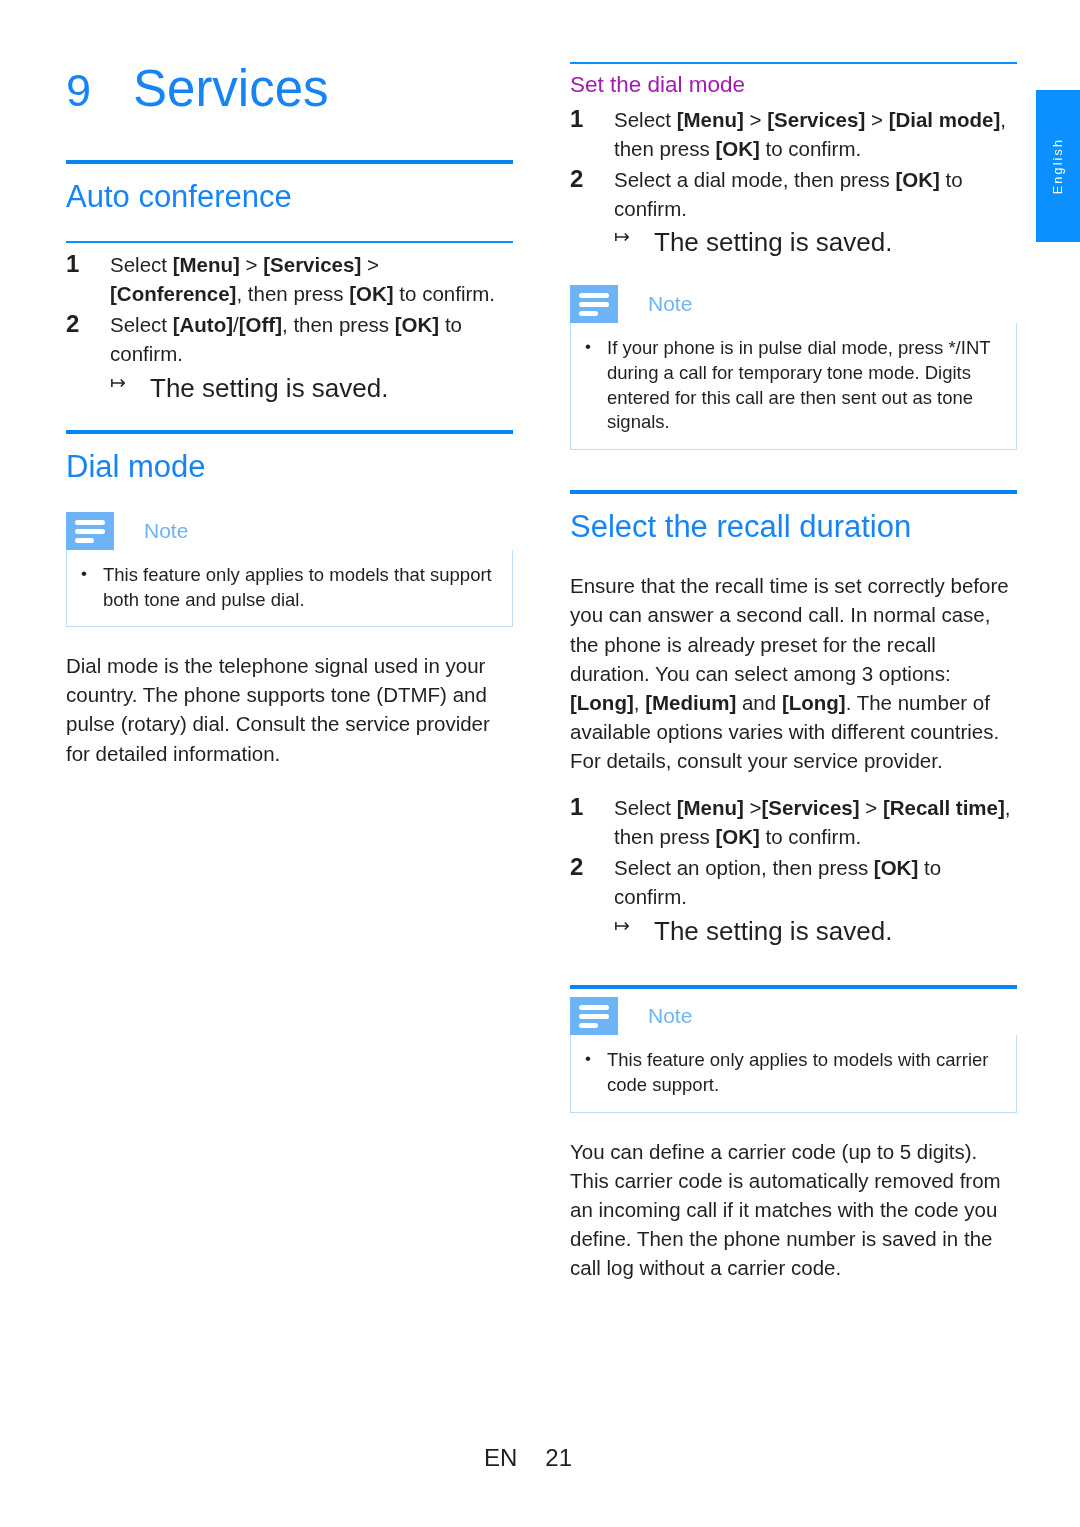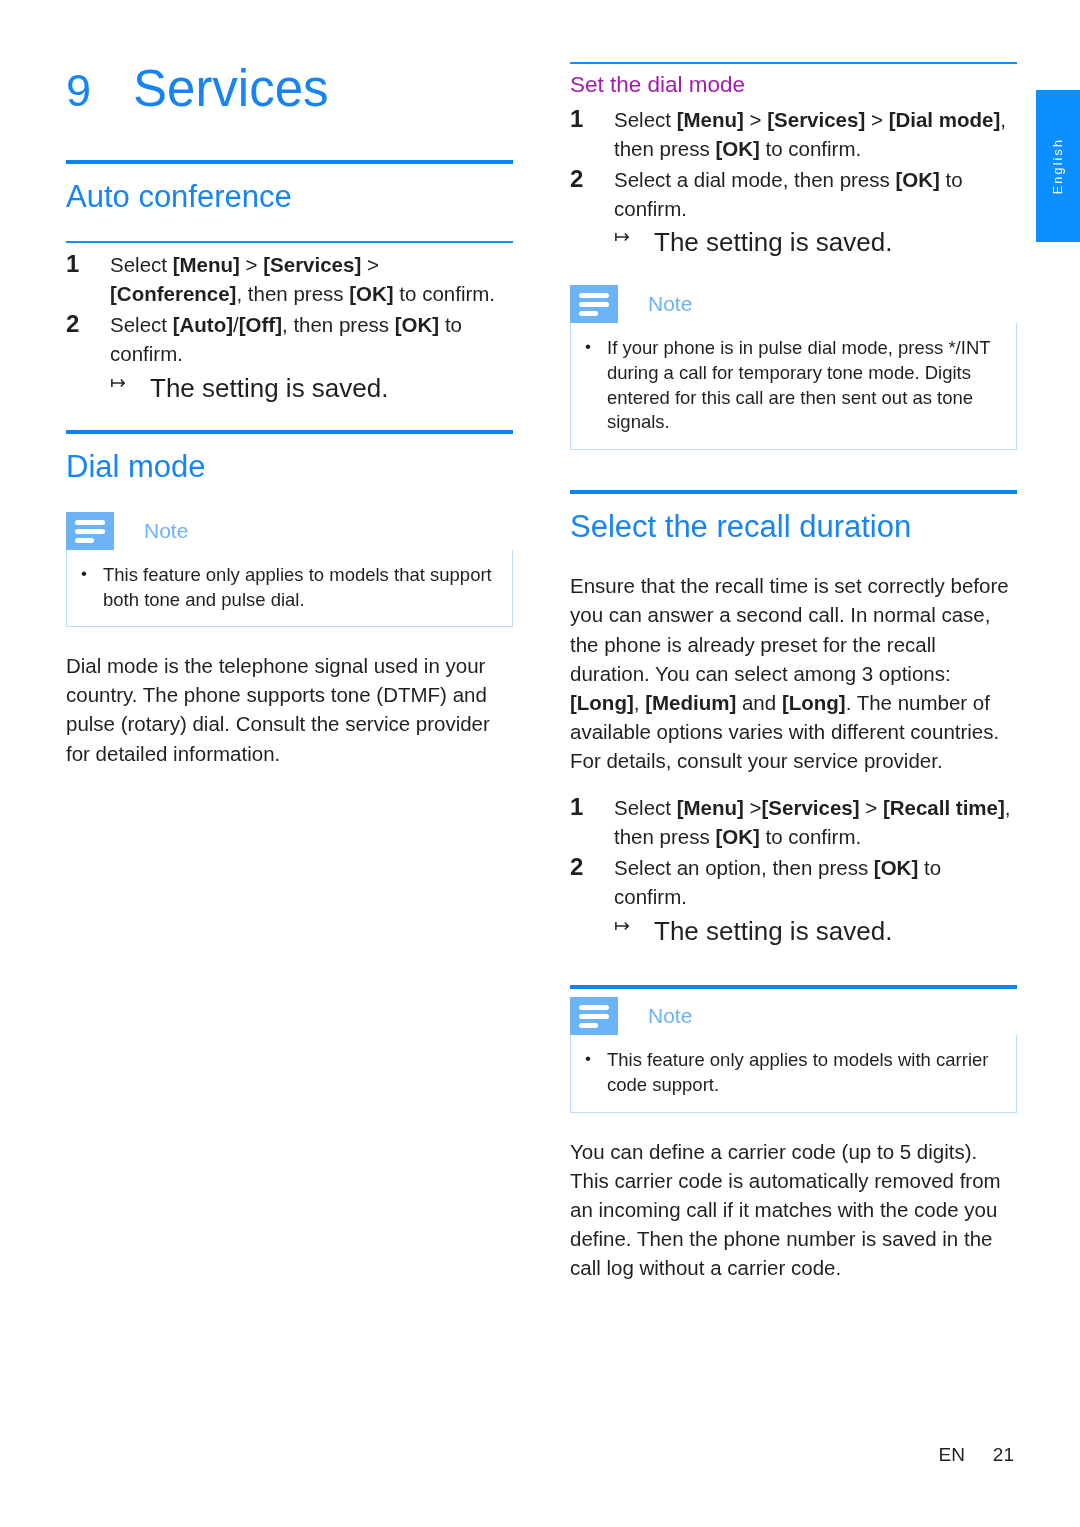--- a/index.html
+++ b/index.html
@@ -216,23 +216,24 @@
     font-weight: bold;
     color: #231f20;
   }
 
   
   .footer {
     position: absolute;
     left: 0;
     top: 1444px;
     width: 1014px;
-    text-align: right;
-    font-size: 19px;
-    color: #231f20;
+    text-align: center;
+    font-size: 24px;
+    color: #231f20;
+    padding-left: 21px;
   }
   .footer .pg { display: inline-block; margin-left: 28px; }
 </style>
 </head>
 <body>
 
 <div class="page">
 
   <div class="lang-tab">
     <span>English</span>

